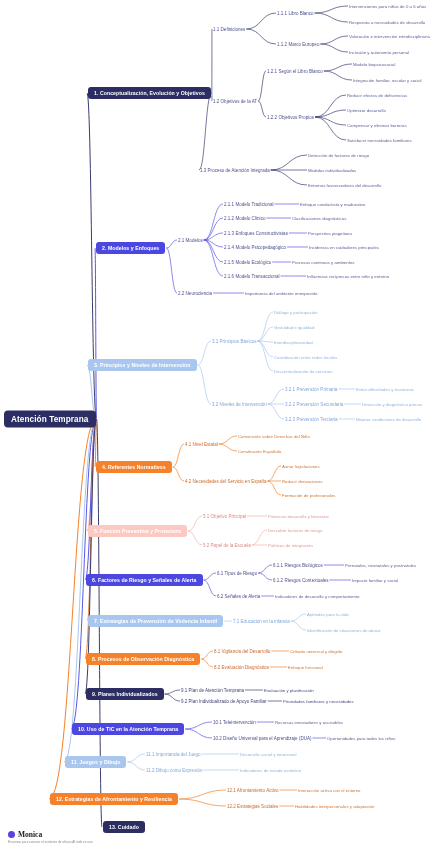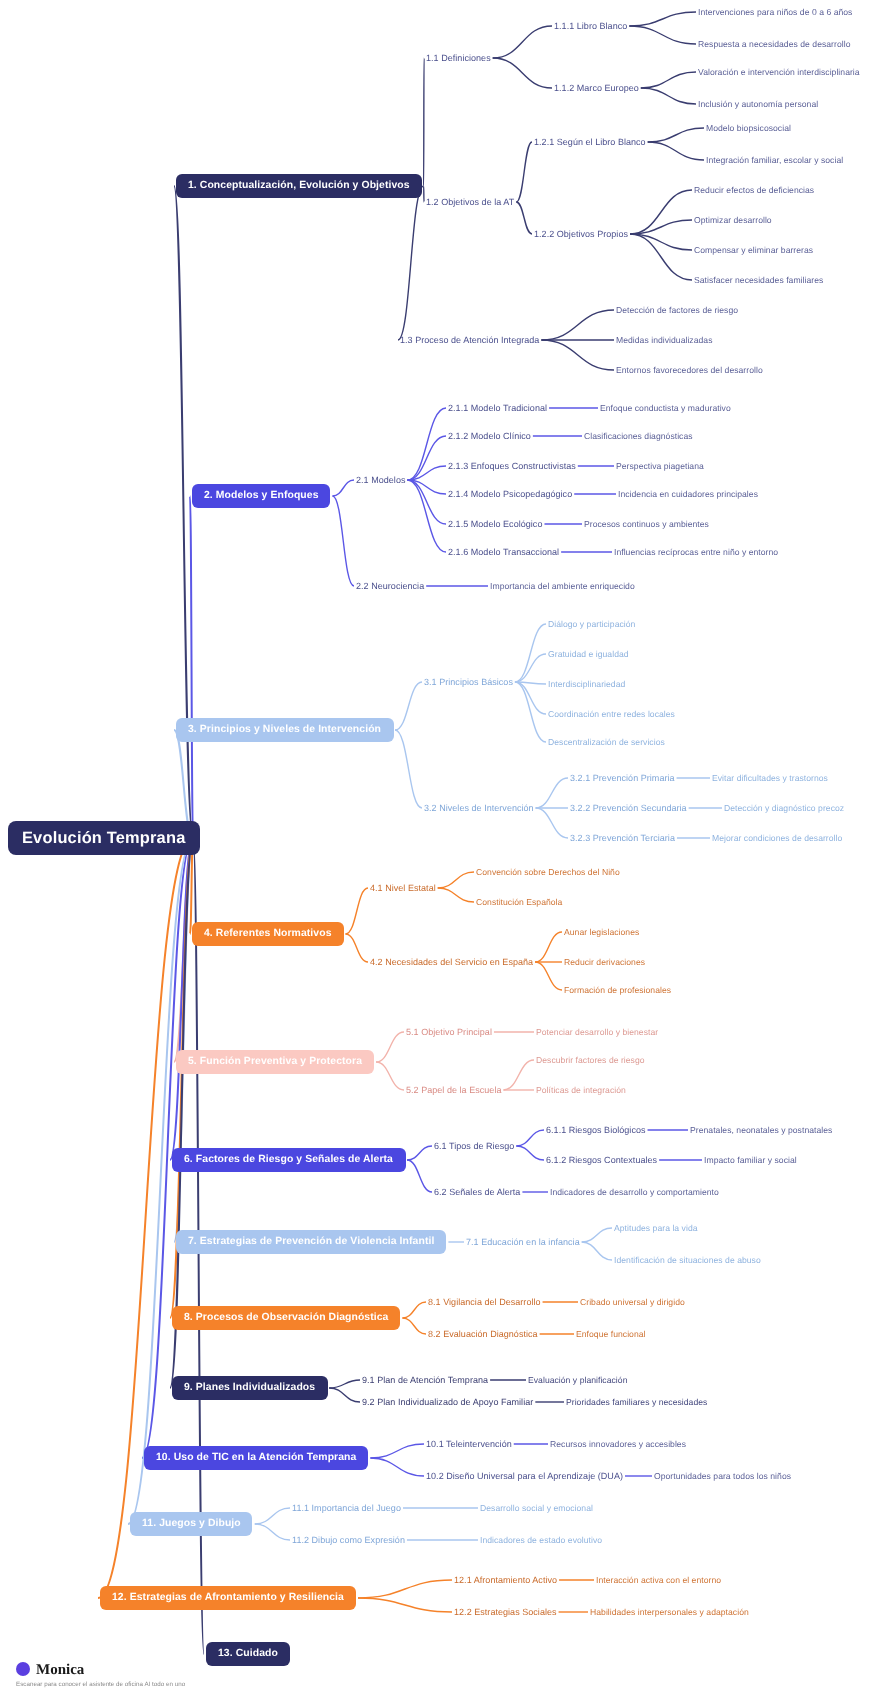--- a/index.html
+++ b/index.html
@@ -157,21 +157,21 @@
       <path d="M 127.390625 762 C 136.1953125 762, 136.1953125 754, 145 754" fill="none" stroke="#a9c6ef" stroke-width="0.7"></path>
       <path d="M 127.390625 762 C 136.1953125 762, 136.1953125 770, 145 770" fill="none" stroke="#a9c6ef" stroke-width="0.7"></path>
       <path d="M 201.484375 754 C 220.2421875 754, 220.2421875 754, 239 754" fill="none" stroke="#a9c6ef" stroke-width="0.7"></path>
       <path d="M 203.46875 770 C 221.234375 770, 221.234375 770, 239 770" fill="none" stroke="#a9c6ef" stroke-width="0.7"></path>
       <path d="M 178.984375 799 C 202.4921875 799, 202.4921875 790, 226 790" fill="none" stroke="#f5822a" stroke-width="0.7"></path>
       <path d="M 178.984375 799 C 202.4921875 799, 202.4921875 806, 226 806" fill="none" stroke="#f5822a" stroke-width="0.7"></path>
       <path d="M 279.53125 790 C 288.265625 790, 288.265625 790, 297 790" fill="none" stroke="#f5822a" stroke-width="0.7"></path>
       <path d="M 279.28125 806 C 286.640625 806, 286.640625 806, 294 806" fill="none" stroke="#f5822a" stroke-width="0.7"></path>
     </svg>
 
-  <div class="node root" style="left:4px;top:419px;">Evolución Temprana</div>
+  <div class="node root" style="left:4px;top:419px;">Atención Temprana</div>
 
   <div class="node topic t-navy" style="left:88px;top:93px;">1. Conceptualización, Evolución y Objetivos</div>
 
   <div class="node lvl2" style="left:213px;top:29px;">1.1 Definiciones</div>
   <div class="node lvl2" style="left:277px;top:13px;">1.1.1 Libro Blanco</div>
   <div class="node lvl3" style="left:349px;top:6px;">Intervenciones para niños de 0 a 6 años</div>
   <div class="node lvl3" style="left:349px;top:22px;">Respuesta a necesidades de desarrollo</div>
   <div class="node lvl2" style="left:277px;top:44px;">1.1.2 Marco Europeo</div>
   <div class="node lvl3" style="left:349px;top:36px;">Valoración e intervención interdisciplinaria</div>
   <div class="node lvl3" style="left:349px;top:52px;">Inclusión y autonomía personal</div>

